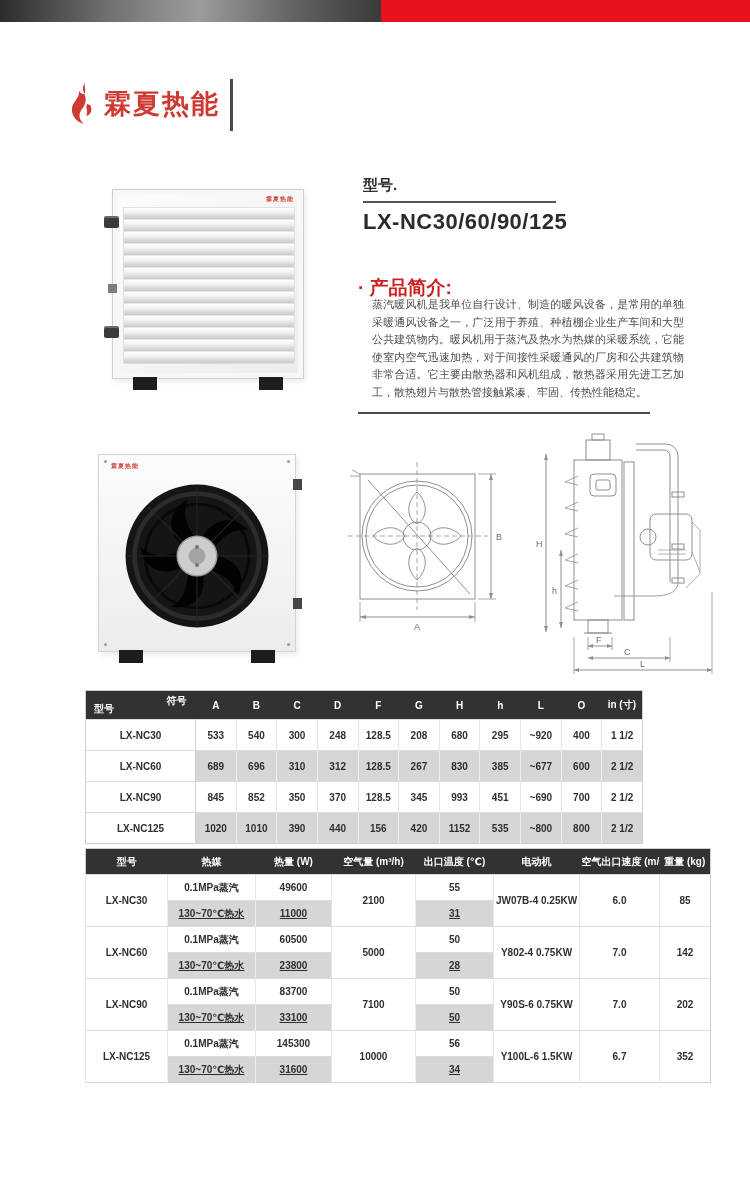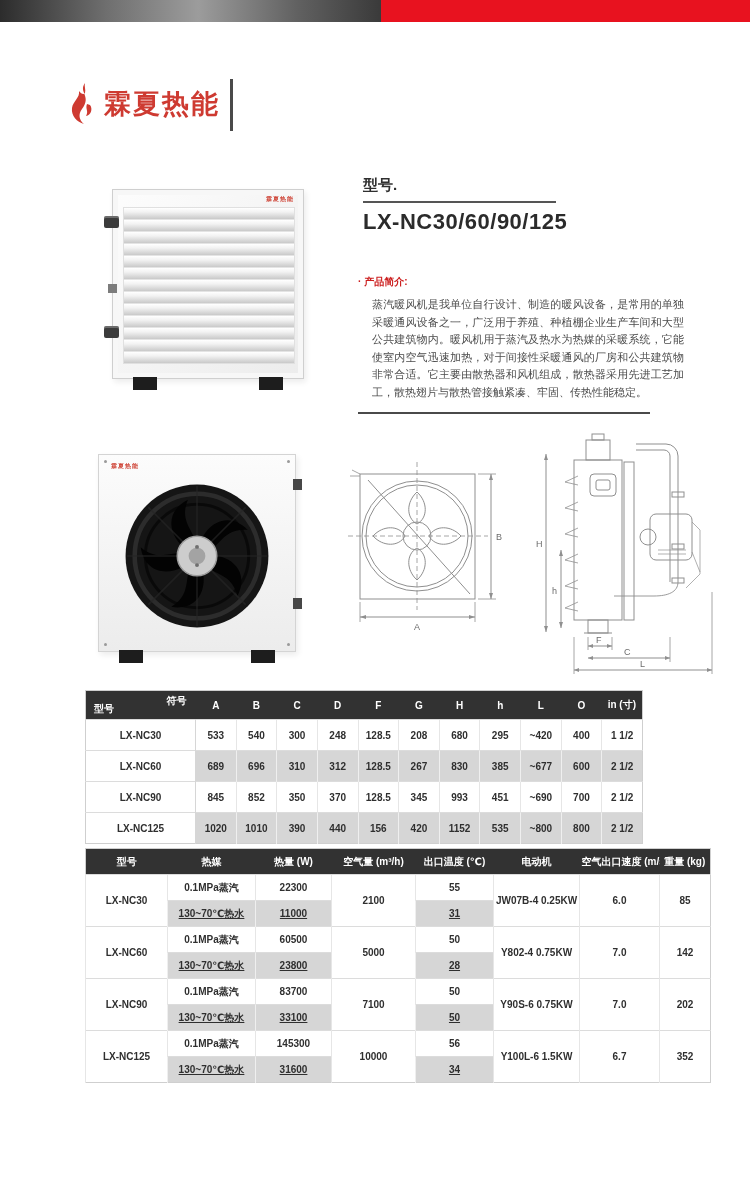--- a/index.html
+++ b/index.html
@@ -61,21 +61,21 @@
   .tab.t1 { top:24px; } .tab.t2 { bottom:42px; }
 
   
   .drawings { position:absolute; left:338px; top:432px; width:398px; height:248px; }
   .drawings text { font-family:"Liberation Sans",sans-serif; font-size:9px; fill:#6c6c6c; }
 
   
   .model-label { position:absolute; left:363px; top:176px; font-size:15px; font-weight:bold; color:#2f2f2f; }
   .model-underline { position:absolute; left:363px; top:201px; width:193px; height:2px; background:#555; }
   .model-number { position:absolute; left:363px; top:209px; font-size:22px; font-weight:bold; color:#2b2b2b; letter-spacing:0.5px; }
-  .intro-heading { position:absolute; left:358px; top:275px; font-size:10px; font-weight:bold; }
+  .intro-heading { position:absolute; left:358px; top:275px; font-size:19px; font-weight:bold; }
   .intro-body {
     position:absolute; left:360px; top:296px; width:312px;
     font-size:11px; line-height:17.5px; color:#4c4c4c; text-align:justify;margin-left:12px;
   }
   .intro-underline { position:absolute; left:358px; top:412px; width:292px; height:2px; background:#4a4a4a; }
 
   
   table { border-collapse:collapse; table-layout:fixed; }
   .dim-table  { position:absolute; left:85px; top:690px; width:558px; border:1px solid #cfcfcf; }
   .spec-table { position:absolute; left:85px; top:848px; width:625px; border:1px solid #cfcfcf; }
@@ -301,21 +301,21 @@
         <tr class="">
           <th class="model">LX-NC30</th>
           <td>533</td>
           <td>540</td>
           <td>300</td>
           <td>248</td>
           <td>128.5</td>
           <td>208</td>
           <td>680</td>
           <td>295</td>
-          <td>~420</td>
+          <td>~920</td>
           <td>400</td>
           <td>1 1/2</td>
         </tr>
         <tr class="shaded">
           <th class="model">LX-NC60</th>
           <td>689</td>
           <td>696</td>
           <td>310</td>
           <td>312</td>
           <td>128.5</td>
@@ -377,21 +377,21 @@
           <th>出口温度 (℃)</th>
           <th>电动机</th>
           <th>空气出口速度 (m/s)</th>
           <th>重量 (kg)</th>
         </tr>
       </thead>
       <tbody>
         <tr>
           <td rowspan="2">LX-NC30</td>
           <td>0.1MPa蒸汽</td>
-          <td>22300</td>
+          <td>49600</td>
           <td rowspan="2">2100</td>
           <td>55</td>
           <td rowspan="2">JW07B-4  0.25KW</td>
           <td rowspan="2">6.0</td>
           <td rowspan="2">85</td>
         </tr>
         <tr>
           <td class="shaded">130~70℃热水</td>
           <td class="shaded">11000</td>
           <td class="shaded">31</td>

